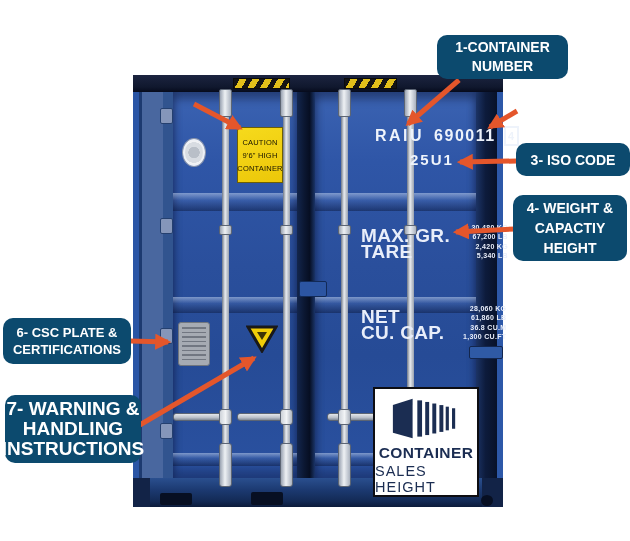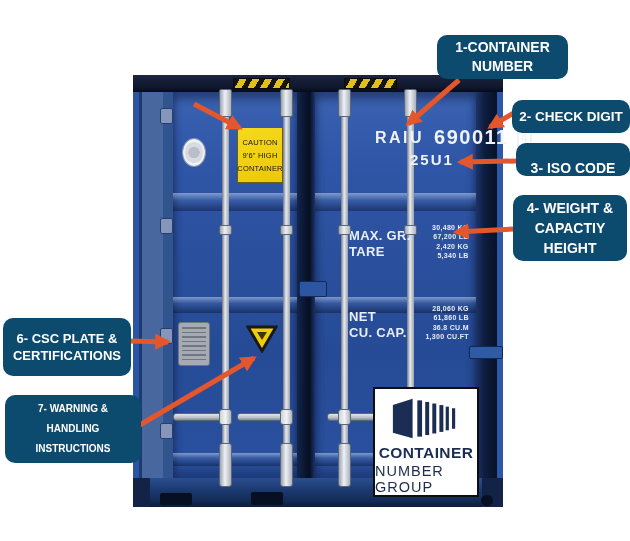--- a/index.html
+++ b/index.html
@@ -56,50 +56,50 @@
   .hub{position:absolute;top:334px;width:13px;height:16px;background:linear-gradient(90deg,#cdd2d9,#f2f4f6 50%,#aeb5c0);border:1px solid #5c6574;border-radius:3px;z-index:8;}
   .hub.hb1{left:86px;} .hub.hb2{left:147px;} .hub.hb3{left:205px;}
 
   .emblem{position:absolute;left:50px;top:64px;width:22px;height:27px;border-radius:50%;background:radial-gradient(circle at 50% 50%,#b9bfc8 0 38%,#d8dce2 39% 70%,#f2f3f5 71%);border:2px solid #eef0f4;box-shadow:0 0 0 1px #8c96ab;z-index:6;}
 
   .caution{position:absolute;left:104px;top:52px;width:46px;height:56px;background:linear-gradient(160deg,#f6da1c,#ecc709);border:1px solid #6d5f05;z-index:6;display:flex;flex-direction:column;justify-content:center;align-items:center;gap:4px;}
   .caution span{font-size:7.5px;font-weight:normal;color:#161300;letter-spacing:.2px;white-space:nowrap;}
 
   .idrow{position:absolute;left:226px;top:51px;display:flex;align-items:center;gap:10px;z-index:6;color:#eef3fb;}
   .idrow .owner{font-size:16px;font-weight:bold;letter-spacing:2.5px;margin-left:16px;}
-  .idrow .serial{font-size:20px;font-weight:bold;letter-spacing:1.5px;}
+  .idrow .serial{font-size:16px;font-weight:bold;letter-spacing:1.5px;}
   .checkbox4{width:15px;height:20px;border:2px solid #eef3fb;display:flex;align-items:center;justify-content:center;font-size:11px;font-weight:bold;margin-left:-2px;}
   .isocode{position:absolute;left:277px;top:76px;font-size:15px;font-weight:bold;letter-spacing:2px;color:#eef3fb;z-index:6;}
 
   .specs{position:absolute;display:flex;z-index:6;color:#e9eefa;}
-  .specs .rowlabels{font-size:13px;font-weight:bold;line-height:16px;letter-spacing:.3px;margin-top:5px;white-space:nowrap;}
+  .specs .rowlabels{font-size:19px;font-weight:bold;line-height:16px;letter-spacing:.3px;margin-top:5px;white-space:nowrap;padding-left:12px;}
   .specs .vals{margin-left:16px;font-size:7px;font-weight:bold;line-height:9.4px;text-align:right;letter-spacing:.3px;white-space:nowrap;}
   .specs.weight{left:216px;top:148px;}
   .specs.capacity{left:216px;top:229px;}
   .specs.capacity .vals{min-width:46px;}
   .specs.weight .vals{min-width:42px;}
 
   .csc-plate{position:absolute;left:45px;top:247px;width:32px;height:44px;background:#a6abb3;border:1px solid #70767f;border-radius:3px;z-index:6;}
   .csc-plate .plate-lines{position:absolute;inset:4px 3px;background:repeating-linear-gradient(180deg,rgba(70,76,88,.55) 0 1.5px,transparent 1.5px 4.5px);}
   .warn-tri{position:absolute;left:113px;top:250px;z-index:6;}
 
   .logo{position:absolute;left:240px;top:312px;width:106px;height:110px;background:#fff;border:2px solid #0d0d12;z-index:30;display:flex;flex-direction:column;align-items:center;padding-top:9px;}
   .logo .l1{font-size:15.5px;font-weight:bold;color:#1b2d52;letter-spacing:.4px;margin-top:5px;}
   .logo .l2{font-size:14.5px;color:#1b2d52;letter-spacing:1px;margin-top:1px;}
 
   
   .arrows{position:absolute;left:0;top:0;z-index:40;pointer-events:none;}
   .note{position:absolute;background:#0c4a6e;border-radius:10px;color:#fff;font-weight:bold;display:flex;flex-direction:column;justify-content:center;align-items:center;text-align:center;z-index:50;}
   .n1{left:437px;top:35px;width:131px;height:44px;font-size:14px;line-height:19px;}
   .n2{left:512px;top:100px;width:118px;height:33px;font-size:13.5px;}
-  .n3{left:516px;top:143px;width:114px;height:33px;font-size:14px;justify-content:flex-end;}
+  .n3{left:516px;top:143px;width:114px;height:33px;font-size:14px;}
   .n4{left:513px;top:195px;width:114px;height:66px;font-size:14px;line-height:20px;}
   .n5{left:62px;top:55px;width:155px;height:46px;font-size:13.5px;}
-  .n6{left:3px;top:318px;width:128px;height:58px;font-size:13px;line-height:17px;}
-  .n7{left:5px;top:395px;width:136px;height:68px;font-size:10px;line-height:20px;}
+  .n6{left:3px;top:318px;width:128px;height:46px;font-size:13px;line-height:17px;}
+  .n7{left:5px;top:395px;width:136px;height:68px;font-size:19px;line-height:20px;}
 </style>
 </head>
 <body>
 
 <div class="canvas">
 
   <div class="container-photo">
 
     <div class="top-rail">
       <div class="stripe s1"></div>
@@ -210,21 +210,21 @@
           <polygon points="2,9 27,1 27,51 2,44"></polygon>
           <rect x="33" y="3" width="6" height="46"></rect>
           <rect x="43" y="5" width="5" height="42"></rect>
           <rect x="52" y="7" width="5" height="38"></rect>
           <rect x="61" y="9" width="5" height="34"></rect>
           <rect x="69" y="11" width="4" height="30"></rect>
           <rect x="77" y="13" width="4" height="26"></rect>
         </g>
       </svg>
       <div class="l1">CONTAINER</div>
-      <div class="l2">NUMBER GROUP</div>
+      <div class="l2">SALES HEIGHT</div>
     </div>
   </div>
 
   <svg class="arrows" width="630" height="541" viewBox="0 0 630 541">
     <defs>
       <marker id="ah" markerWidth="3.2" markerHeight="3.2" refX="5.6" refY="3.5" orient="auto" markerUnits="strokeWidth" viewBox="0 0 7 7">
         <path d="M0,0 L7,3.5 L0,7 z" fill="#e4562b"></path>
       </marker>
     </defs>
     <g stroke="#e4562b" stroke-width="5" marker-end="url(#ah)">
@@ -235,23 +235,20 @@
       <line x1="194" y1="104" x2="240" y2="128"></line>
       <line x1="130" y1="341" x2="168" y2="342"></line>
       <line x1="138" y1="426" x2="254" y2="358"></line>
     </g>
   </svg>
 
   <div class="note n1">
     <span>1-CONTAINER</span>
     <span>NUMBER</span>
   </div>
-  <div class="note n2">
-    <span>2- CHECK DIGIT</span>
-  </div>
   <div class="note n3">
     <span>3- ISO CODE</span>
   </div>
   <div class="note n4">
     <span>4- WEIGHT &amp;</span>
     <span>CAPACTIY</span>
     <span>HEIGHT</span>
   </div>
   <div class="note n6">
     <span>6- CSC PLATE &amp;</span>

